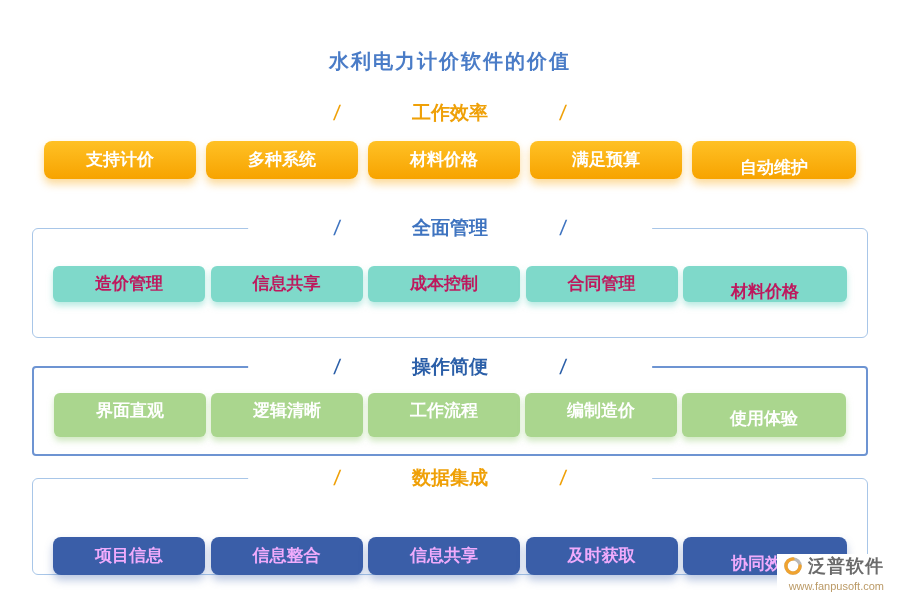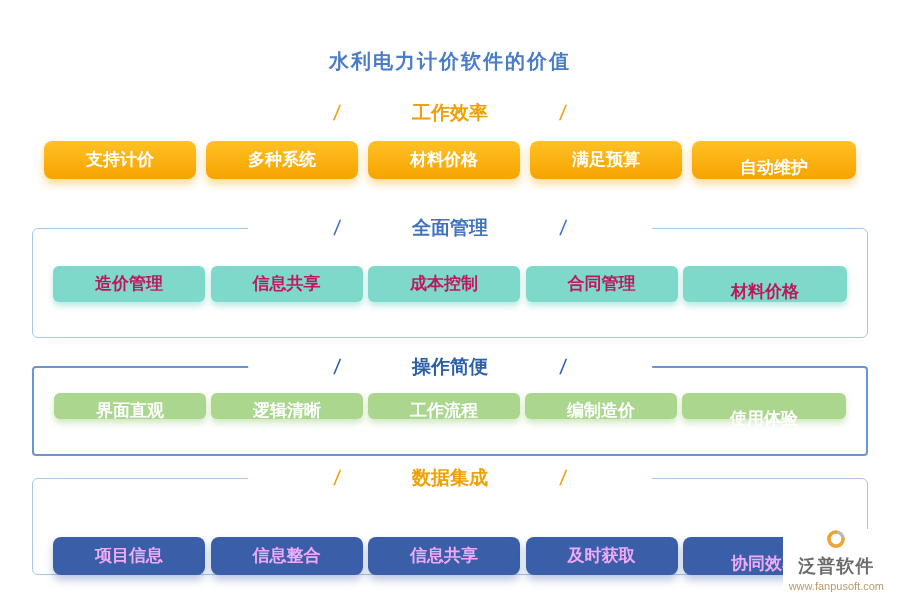--- a/index.html
+++ b/index.html
@@ -101,21 +101,21 @@
     box-shadow: 0 5px 8px rgba(247, 163, 0, 0.40);
   }
   .t2 {
     height: 36px; line-height: 36px;
     background: #7fd9ca;
     color: #be185d;
     border-radius: 6px;
     box-shadow: 0 4px 6px rgba(127, 217, 202, 0.55);
   }
   .t3 {
-    height: 26px; line-height: 36px;
+    height: 44px; line-height: 36px;
     background: #aad68e;
     color: #ffffff;
     border-radius: 6px;
     box-shadow: 0 4px 6px rgba(170, 214, 142, 0.55);
   }
   .t4 {
     background: #3a5ea8;
     color: #f0abfc;
     box-shadow: 0 5px 8px rgba(58, 94, 168, 0.35);
     margin-top: 21px;
@@ -127,21 +127,20 @@
     right: 16px; bottom: 8px;
     text-align: right;
     background: #ffffff;
     padding-left: 6px;
   }
   .logo-top {
     display: flex;
     align-items: center;
     justify-content: flex-end;
     gap: 5px;
-    flex-direction: column;
   }
   .logo-name {
     color: #6b6b6b;
     font-size: 18px;
     font-weight: bold;
     letter-spacing: 1px;
   }
   .logo-url {
     color: #bb9a66;
     font-size: 11px;

